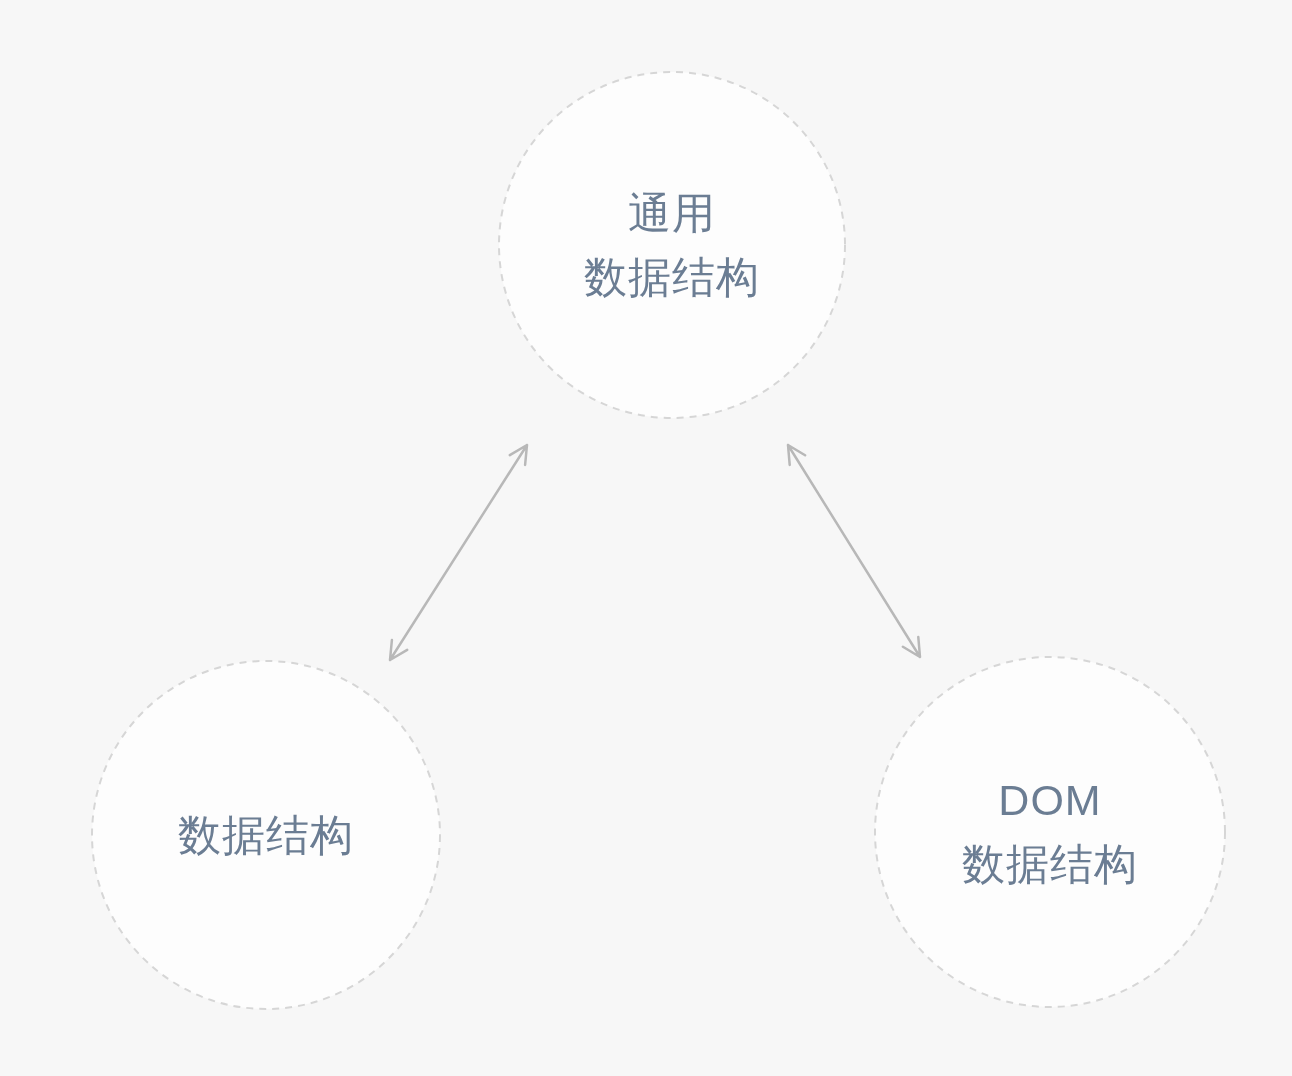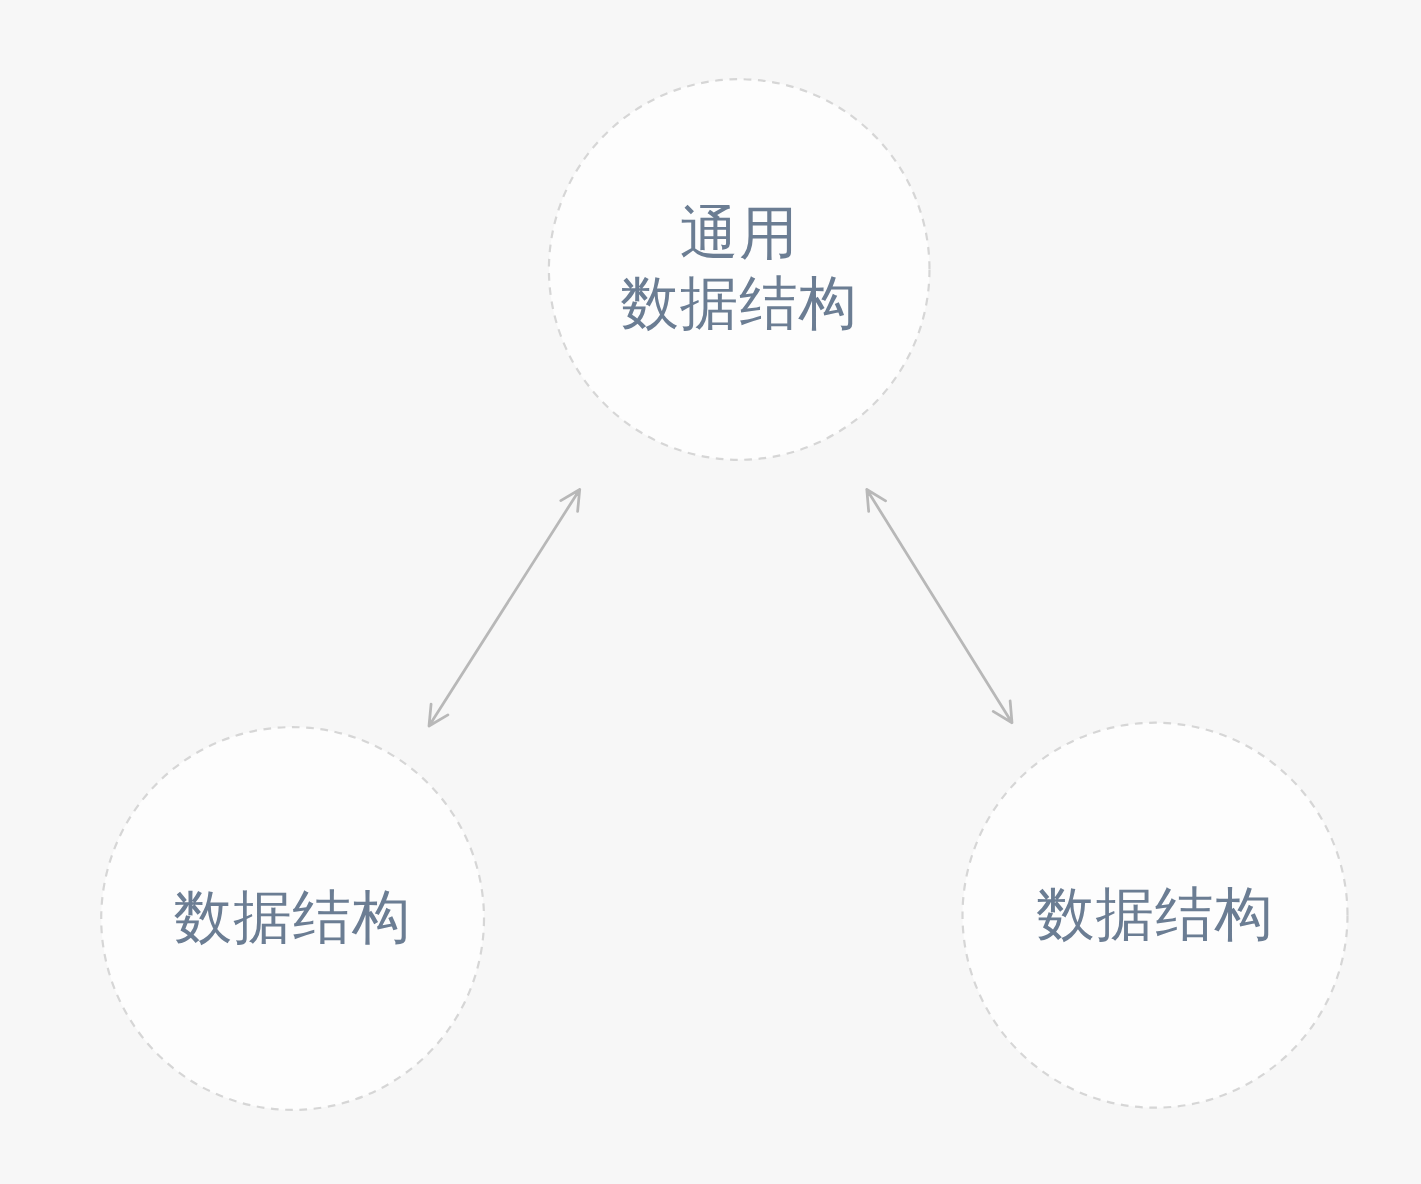--- a/index.html
+++ b/index.html
@@ -27,21 +27,21 @@
   }
   .node {
     position: absolute;
     display: flex;
     flex-direction: column;
     align-items: center;
     justify-content: center;
     text-align: center;
     border-radius: 50%;
     color: #6b7d93;
-    font-size: 53px;
+    font-size: 43px;
     line-height: 64px;
     letter-spacing: 1px;
     font-weight: 400;
     pointer-events: none;
   }
   .node .line {
     white-space: nowrap;
   }
 </style>
 </head>
@@ -59,15 +59,16 @@
   <div class="node" id="node-0" style="left: 499px; top: 72px; width: 346px; height: 346px; color: rgb(107, 125, 147);">
     <div class="line">通用</div>
     <div class="line">数据结构</div>
   </div>
 
   <div class="node" id="node-1" style="left: 92px; top: 661px; width: 348px; height: 348px; color: rgb(107, 125, 147);">
     <div class="line">数据结构</div>
   </div>
 
   <div class="node" id="node-2" style="left: 875px; top: 657px; width: 350px; height: 350px; color: rgb(107, 125, 147);">
+    <div class="line">DOM</div>
     <div class="line">数据结构</div>
   </div>
 </div>
 
 </body></html>

